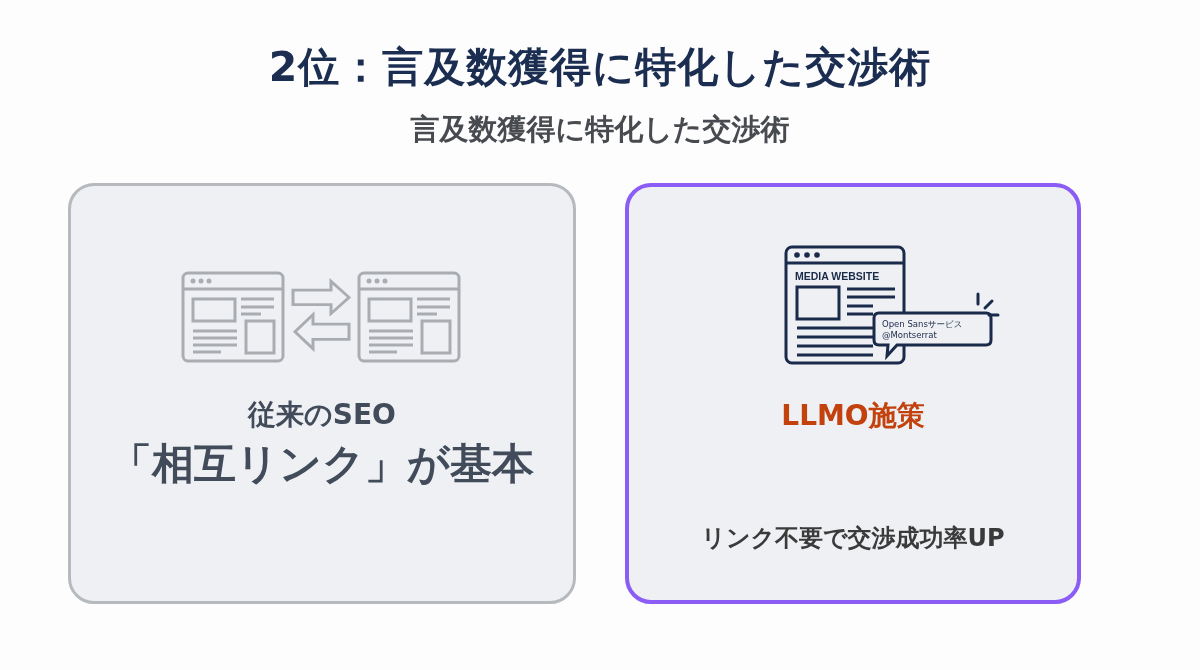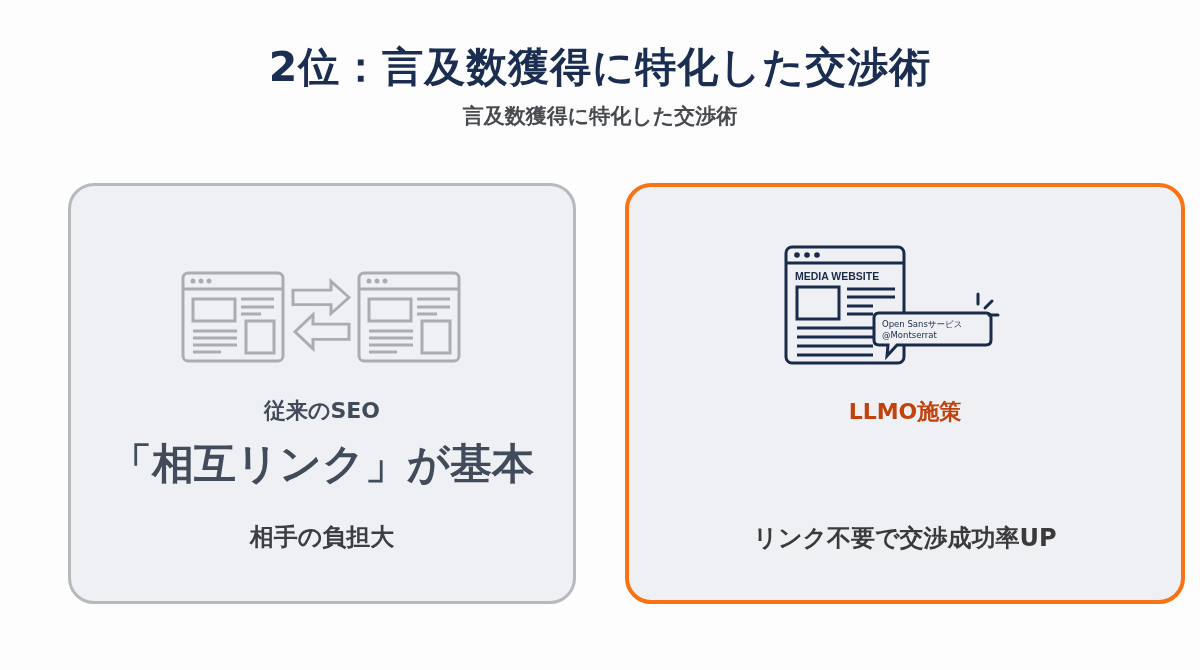--- a/index.html
+++ b/index.html
@@ -8,36 +8,36 @@
       background: #fdfdfd;
       font-family: "DejaVu Sans", "Liberation Sans", sans-serif;
       position: relative;
     }
     .title {
       position: absolute; left: 0; top: 40px; width: 1200px;
       text-align: center; font-size: 41px; font-weight: bold;
       color: #1b2d50; letter-spacing: 1px;
     }
     .subtitle {
-      position: absolute; left: 0; top: 102px; width: 1200px;
-      text-align: center; font-size: 21px; font-weight: bold;
+      position: absolute; left: 0; top: 110px; width: 1200px;
+      text-align: center; font-size: 29px; font-weight: bold;
       color: #474a4f;
     }
     .card {
       position: absolute; top: 183px; height: 421px;
       box-sizing: border-box; border-radius: 26px;
       background: #eef0f3;
     }
     .card.left { left: 68px; width: 508px; border: 3px solid #b6b9be; }
-    .card.right { left: 625px; width: 560px; border: 4px solid #f97316; }
+    .card.right { left: 625px; width: 456px; border: 4px solid #8b5cf6; }
     .icon-area { position: absolute; left: 0; width: 100%; }
     .card.left .icon-area { top: 85px; height: 95px; }
     .card.right .icon-area { top: 55px; height: 125px; }
     .card-text { position: absolute; left: 0; width: 100%; text-align: center; font-weight: bold; }
-    .l1 { top: 210px; font-size: 22px; }
+    .l1 { top: 210px; font-size: 28px; }
     .l2 { top: 250px; font-size: 42px; }
     .l3 { top: 335px; font-size: 24px; }
     .card.left .card-text { color: #414b5a; }
     .card.left .l3 { color: #3a3d42; }
     .card.right .l1, .card.right .l2 { color: #c2410c; }
     .card.right .l3 { color: #3a3a3a; }
     svg { display: block; }
   </style>
 </head>
 <body>
@@ -86,21 +86,20 @@
           <circle cx="130" cy="10" r="2.5"></circle>
           <circle cx="138" cy="10" r="2.5"></circle>
         <circle cx="298" cy="10" r="2.5"></circle>
           <circle cx="306" cy="10" r="2.5"></circle>
           <circle cx="314" cy="10" r="2.5"></circle>
       </g>
     </svg>
   </div>
   <div class="card-text l1">従来のSEO</div>
   <div class="card-text l2">「相互リンク」が基本</div>
-  <div class="card-text l3">相手の負担大</div>
 </div>
 
 <div class="card right">
   <div class="icon-area">
     <svg width="500" height="125" viewBox="0 0 500 125">
       <g fill="none" stroke="#1a2a4a" stroke-width="3">
         <rect x="157" y="5" width="118" height="116" rx="6"></rect>
         <line x1="157" y1="21" x2="275" y2="21"></line>
         <rect x="168" y="45" width="42" height="32"></rect>
         <line x1="218" y1="47" x2="266" y2="47"></line>

